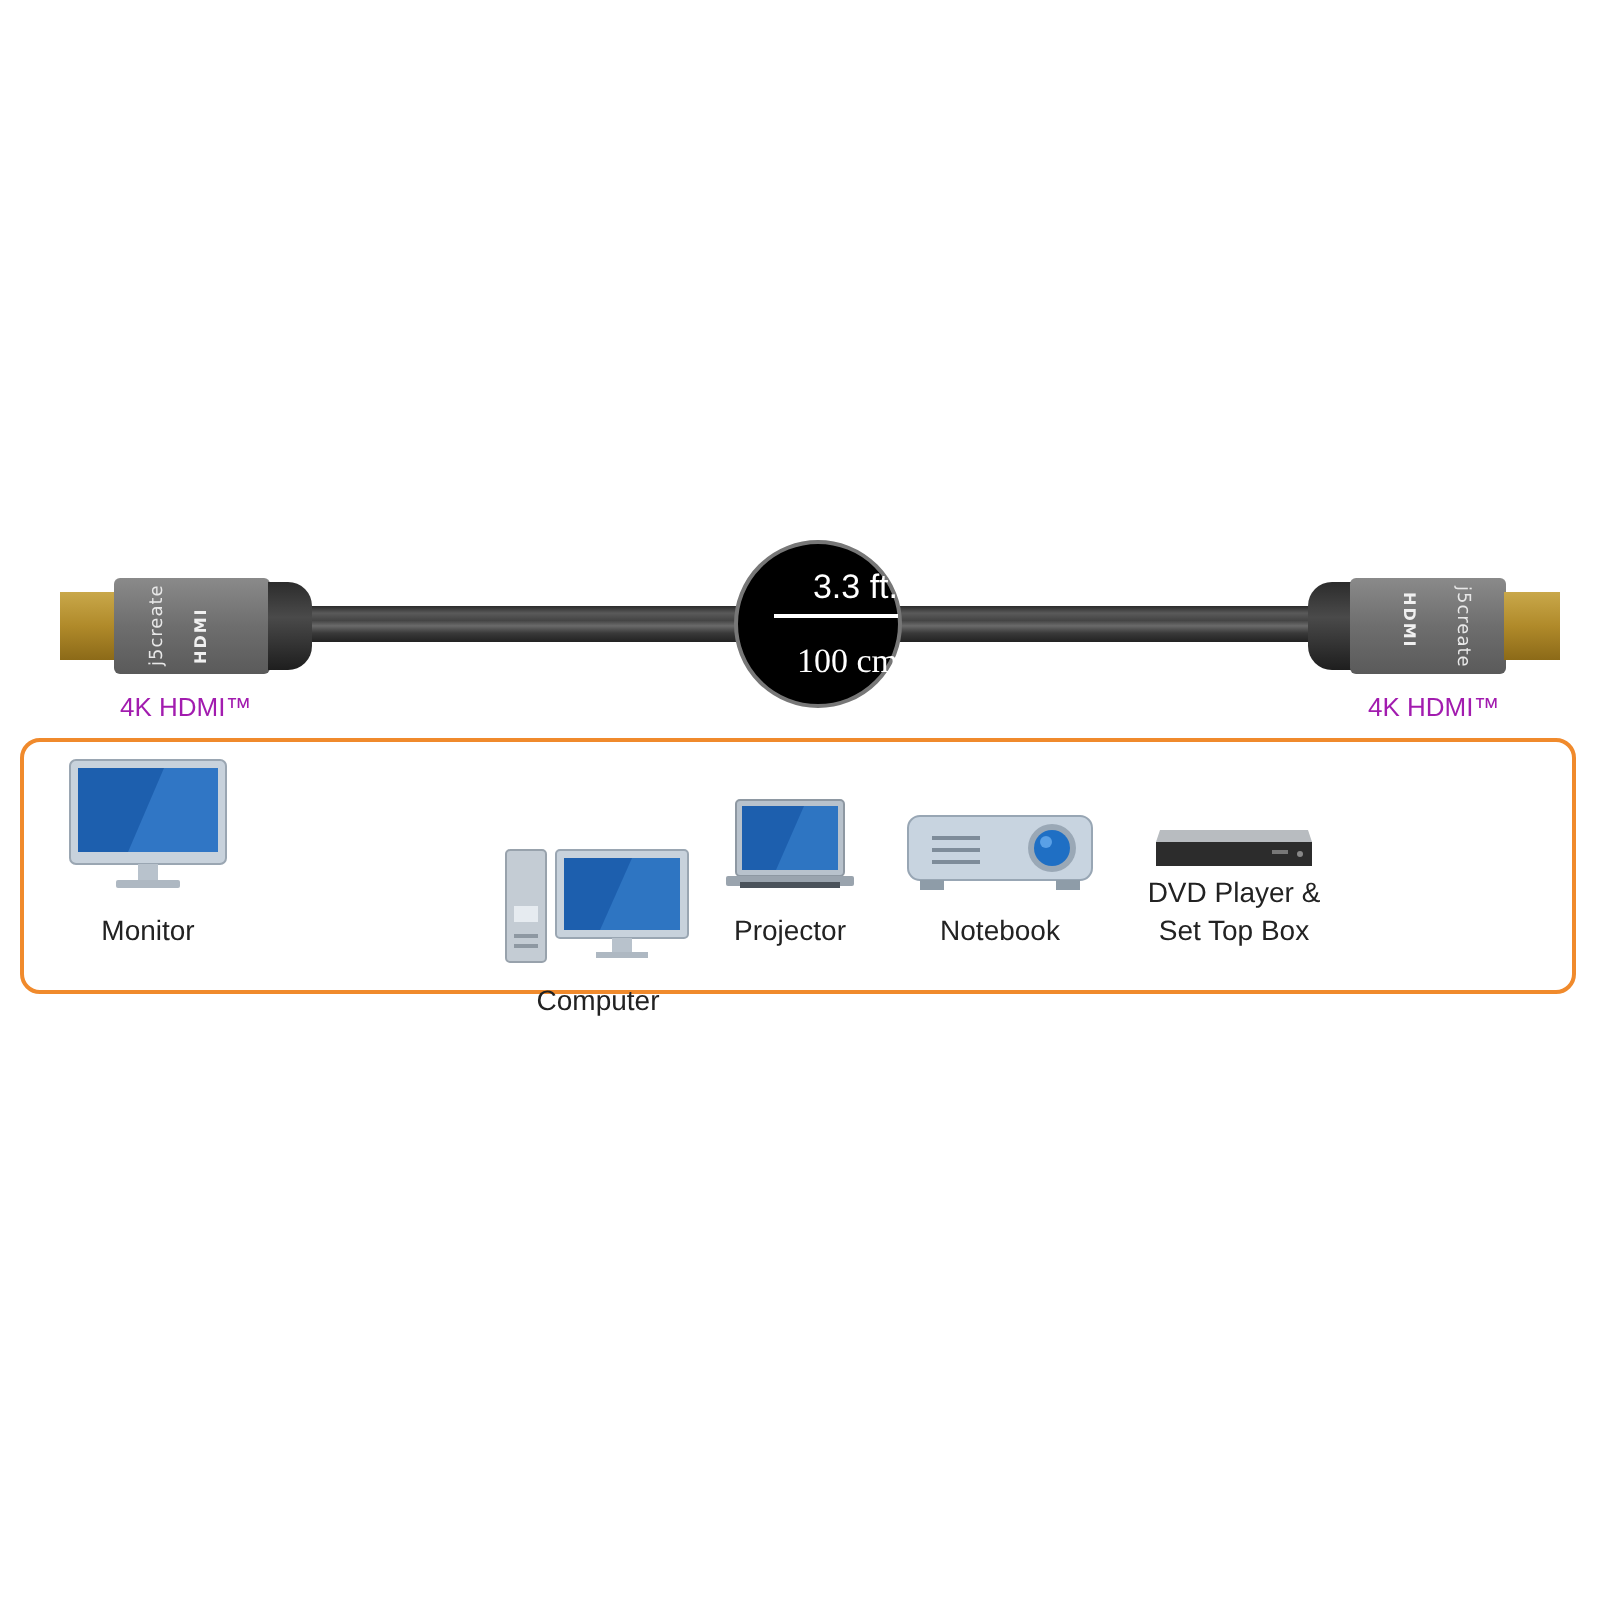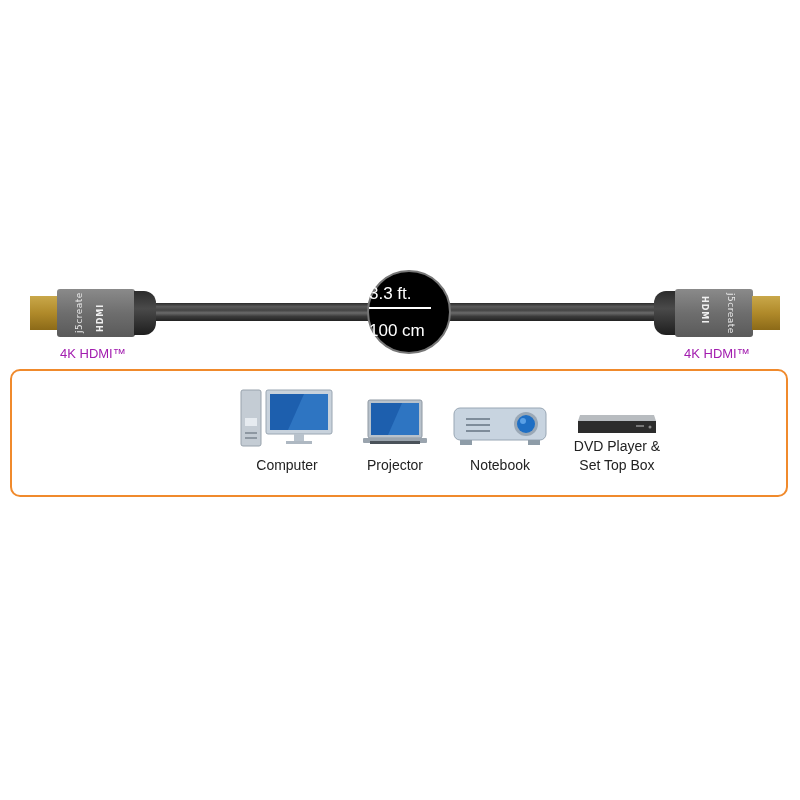--- a/index.html
+++ b/index.html
@@ -15,24 +15,24 @@
   .plug-boot { background:linear-gradient(to bottom,#2c2c2c,#4a4a4a 40%,#1e1e1e); }
   .brand-text { color:#e8e8e8; font-size:9px; writing-mode:vertical-rl; letter-spacing:0.5px; }
   .hdmi-text { color:#f0f0f0; font-size:8px; font-weight:bold; writing-mode:vertical-rl; letter-spacing:1px; }
   .left .brand-text, .left .hdmi-text { transform:rotate(180deg); }
 
   .port-label { font-size:13px; color:#a21caf; font-family:"Liberation Sans", sans-serif; }
 
   
   .badge { left:367px; top:270px; width:84px; height:84px; border-radius:50%;
     background:#000; border:2px solid #777; box-sizing:border-box;
-    display:flex; flex-direction:column; align-items:flex-start; justify-content:center; color:#fff; }
+    display:flex; flex-direction:column; align-items:flex-end; justify-content:center; color:#fff; }
   .badge .ft { font-size:17px; font-family:"Liberation Sans", sans-serif; margin-bottom:3px; }
   .badge .divider { width:62px; height:2px; background:#fff; }
-  .badge .cm { font-size:17px; font-family:Liberation Sans, sans-serif; margin-top:12px; }
+  .badge .cm { font-size:17px; font-family:Liberation Serif, serif; margin-top:12px; }
 
   
   .panel { left:10px; top:369px; width:778px; height:128px; border:2px solid #f08a2c; border-radius:10px; box-sizing:border-box; }
   .device { position:absolute; top:0; height:104px; display:flex; flex-direction:column; align-items:center; }
   .device .icon-box { height:88px; display:flex; align-items:flex-end; justify-content:center; }
   .device .label { font-family:"Liberation Sans", sans-serif; font-size:14px; color:#222; text-align:center; line-height:19px; margin-top:8px; }
 </style>
 </head>
 <body>
 
@@ -57,23 +57,35 @@
 <div class="abs port-label" style="left:684px; top:346px;">4K HDMI™</div>
 
 <div class="abs badge">
   <div class="ft">3.3 ft.</div>
   <div class="divider"></div>
   <div class="cm">100 cm</div>
 </div>
 
 <div class="abs panel">
 
+  <div class="device" style="left:22px; width:80px;">
+    <div class="icon-box">
+      <svg width="80" height="70" viewBox="0 0 80 70">
+        <rect x="1" y="2" width="78" height="52" rx="3" fill="#c8d2dc" stroke="#9aa6b2"></rect>
+        <rect x="5" y="6" width="70" height="42" fill="#1d5fae"></rect>
+        <polygon points="48,6 75,6 75,48 30,48" fill="#3d86d4" opacity="0.6"></polygon>
+        <rect x="35" y="54" width="10" height="8" fill="#b8c2cc"></rect>
+        <rect x="24" y="62" width="32" height="4" rx="1" fill="#aeb8c2"></rect>
+      </svg>
+    </div>
+    <div class="label">Monitor</div>
+  </div>
 
 
-  <div class="device" style="left:228px; width:94px;">
+  <div class="device" style="left:240px; width:94px;margin-top:35px;">
     <div class="icon-box">
       <svg width="94" height="60" viewBox="0 0 94 60">
         <rect x="1" y="2" width="20" height="56" rx="2" fill="#c4ccd4" stroke="#98a2ac"></rect>
         <rect x="5" y="30" width="12" height="8" fill="#e6ebf0"></rect>
         <rect x="5" y="44" width="12" height="2" fill="#8e98a2"></rect>
         <rect x="5" y="49" width="12" height="2" fill="#8e98a2"></rect>
         <rect x="26" y="2" width="66" height="44" rx="2" fill="#c8d2dc" stroke="#9aa6b2"></rect>
         <rect x="30" y="6" width="58" height="36" fill="#1d5fae"></rect>
         <polygon points="64,6 88,6 88,42 48,42" fill="#3d86d4" opacity="0.55"></polygon>
         <rect x="54" y="46" width="10" height="7" fill="#b8c2cc"></rect>

